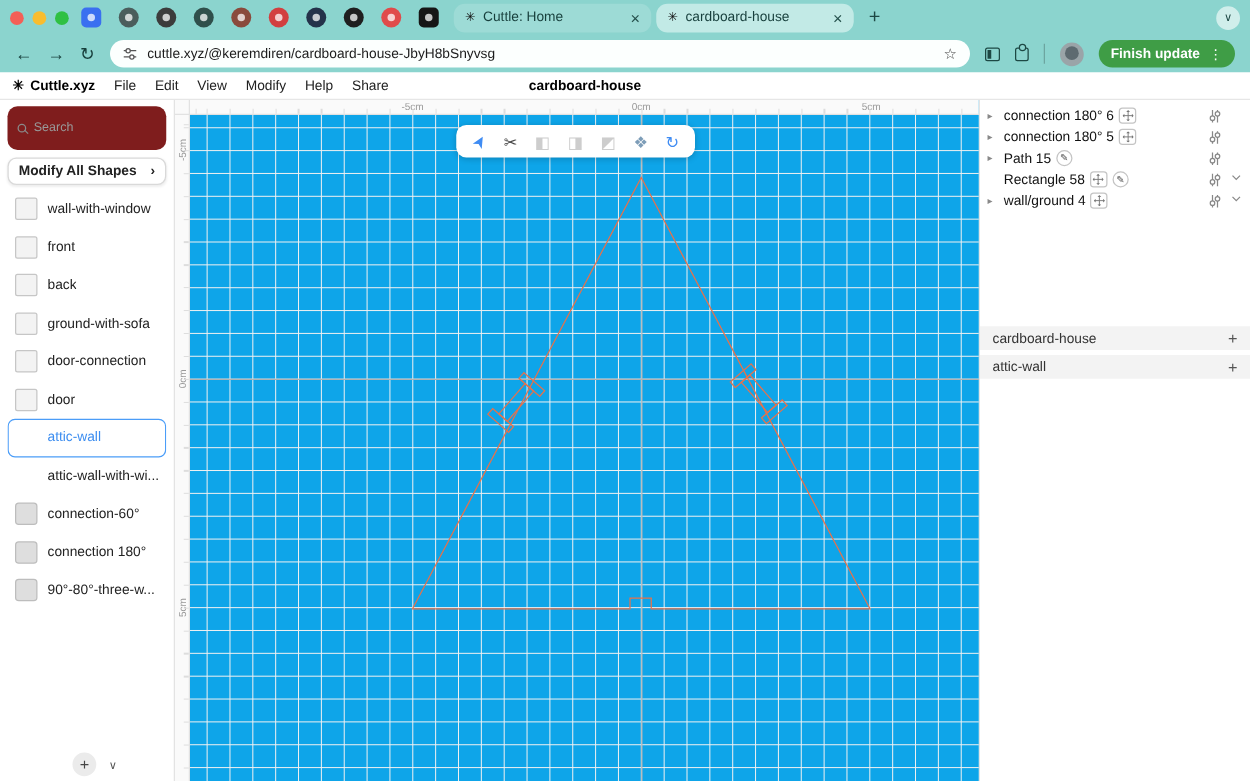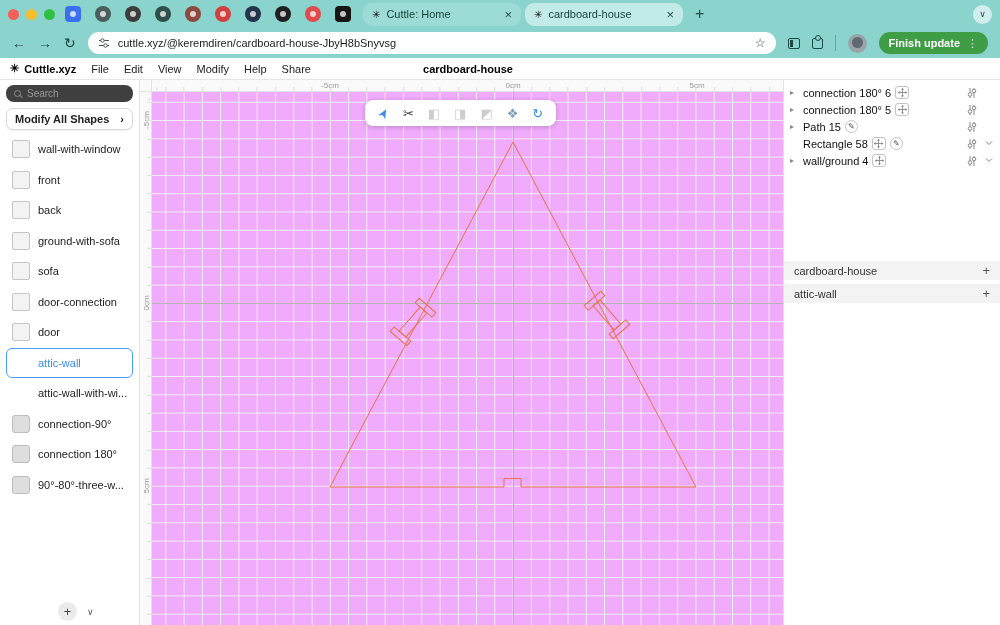--- a/index.html
+++ b/index.html
@@ -55,21 +55,21 @@
   .brand .logo { font-size:11px; }
   .menu-item { color:#222; }
   .doc-title { position:absolute; left:468px; transform:translateX(-50%); font-weight:bold; color:#000; }
 
   
   .content { display:flex; height:545px; }
 
   
   .sidebar { width:140px; border-right:1px solid #e3e3e3; display:flex; flex-direction:column;
     padding:5px 6px 4px; background:#fff; }
-  .searchbox { height:17px; background:#404040; border-radius:8px; display:flex; align-items:center;
+  .searchbox { height:35px; background:#7f1d1d; border-radius:8px; display:flex; align-items:center;
     gap:6px; padding:0 8px; margin-bottom:6px; }
   .searchbox .hint { color:#999; font-size:10px; }
   .mag { width:7px; height:7px; border:1.2px solid #8a8a8a; border-radius:50%; position:relative; flex:none; }
   .mag::after { content:''; position:absolute; width:4px; height:1.2px; background:#8a8a8a;
     transform:rotate(45deg); right:-3px; bottom:-1px; }
   .browse-btn { height:22px; border:1px solid #d9d9d9; border-radius:7px; background:#fff;
     display:flex; align-items:center; justify-content:space-between; padding:0 8px; font-size:11px;
     font-weight:bold; color:#222; margin-bottom:4px; box-shadow:0 1px 2px rgba(0,0,0,0.07); }
   .items { flex:1; overflow:hidden; }
   .item { height:30.5px; display:flex; align-items:center; gap:8px; padding:0 5px; font-size:11px;
@@ -78,21 +78,21 @@
   .item .thumb.conn { background:#dedede; border-color:#bdbdbd; border-radius:3px; }
   .item .thumb.empty { background:none; border:none; }
   .item.selected { border-color:#4b9df8; color:#3c8df0; }
   .item .lbl { white-space:nowrap; overflow:hidden; }
   .sidebar-footer { display:flex; align-items:center; gap:10px; padding:5px 0 0 52px; }
   .addshape { width:19px; height:19px; border-radius:50%; background:#ebebeb; display:flex;
     align-items:center; justify-content:center; font-size:13px; color:#444; }
   .foot-chev { font-size:9px; color:#555; }
 
   
-  .canvas { flex:1; position:relative; background:#f0abfc; }
+  .canvas { flex:1; position:relative; background:#0ea5e9; }
   .corner { position:absolute; left:0; top:0; width:12px; height:12px; background:#fafafa;
     border-right:1px solid #e2e2e2; border-bottom:1px solid #e2e2e2; z-index:3; }
   .ruler-top { position:absolute; left:12px; top:0; right:0; height:12px; background:#fafafa;
     border-bottom:1px solid #e2e2e2; z-index:2; }
   .ruler-top::after { content:''; position:absolute; left:0; right:0; bottom:0; height:4px;
     background:repeating-linear-gradient(90deg,#ddd 0 1px,transparent 1px 18.29px); background-position-x:13.3px; }
   .hlabel { position:absolute; top:1px; font-size:8px; color:#999; transform:translateX(-50%); }
   .ruler-left { position:absolute; left:0; top:12px; bottom:0; width:12px; background:#fafafa;
     border-right:1px solid #e2e2e2; z-index:2; }
   .ruler-left::after { content:''; position:absolute; top:0; bottom:0; right:0; width:4px;
@@ -229,41 +229,37 @@
       <div class="item">
         <span class="thumb"></span>
         <span class="lbl">back</span>
       </div>
       <div class="item">
         <span class="thumb"></span>
         <span class="lbl">ground-with-sofa</span>
       </div>
       <div class="item">
         <span class="thumb"></span>
-        <span class="lbl">sofa</span>
-      </div>
-      <div class="item">
-        <span class="thumb"></span>
         <span class="lbl">door-connection</span>
       </div>
       <div class="item">
         <span class="thumb"></span>
         <span class="lbl">door</span>
       </div>
       <div class="item selected">
         <span class="thumb empty"></span>
         <span class="lbl">attic-wall</span>
       </div>
       <div class="item">
         <span class="thumb empty"></span>
         <span class="lbl">attic-wall-with-wi...</span>
       </div>
       <div class="item">
         <span class="thumb conn"></span>
-        <span class="lbl">connection-90°</span>
+        <span class="lbl">connection-60°</span>
       </div>
       <div class="item">
         <span class="thumb conn"></span>
         <span class="lbl">connection 180°</span>
       </div>
       <div class="item">
         <span class="thumb conn"></span>
         <span class="lbl">90°-80°-three-w...</span>
       </div>
     </div>

